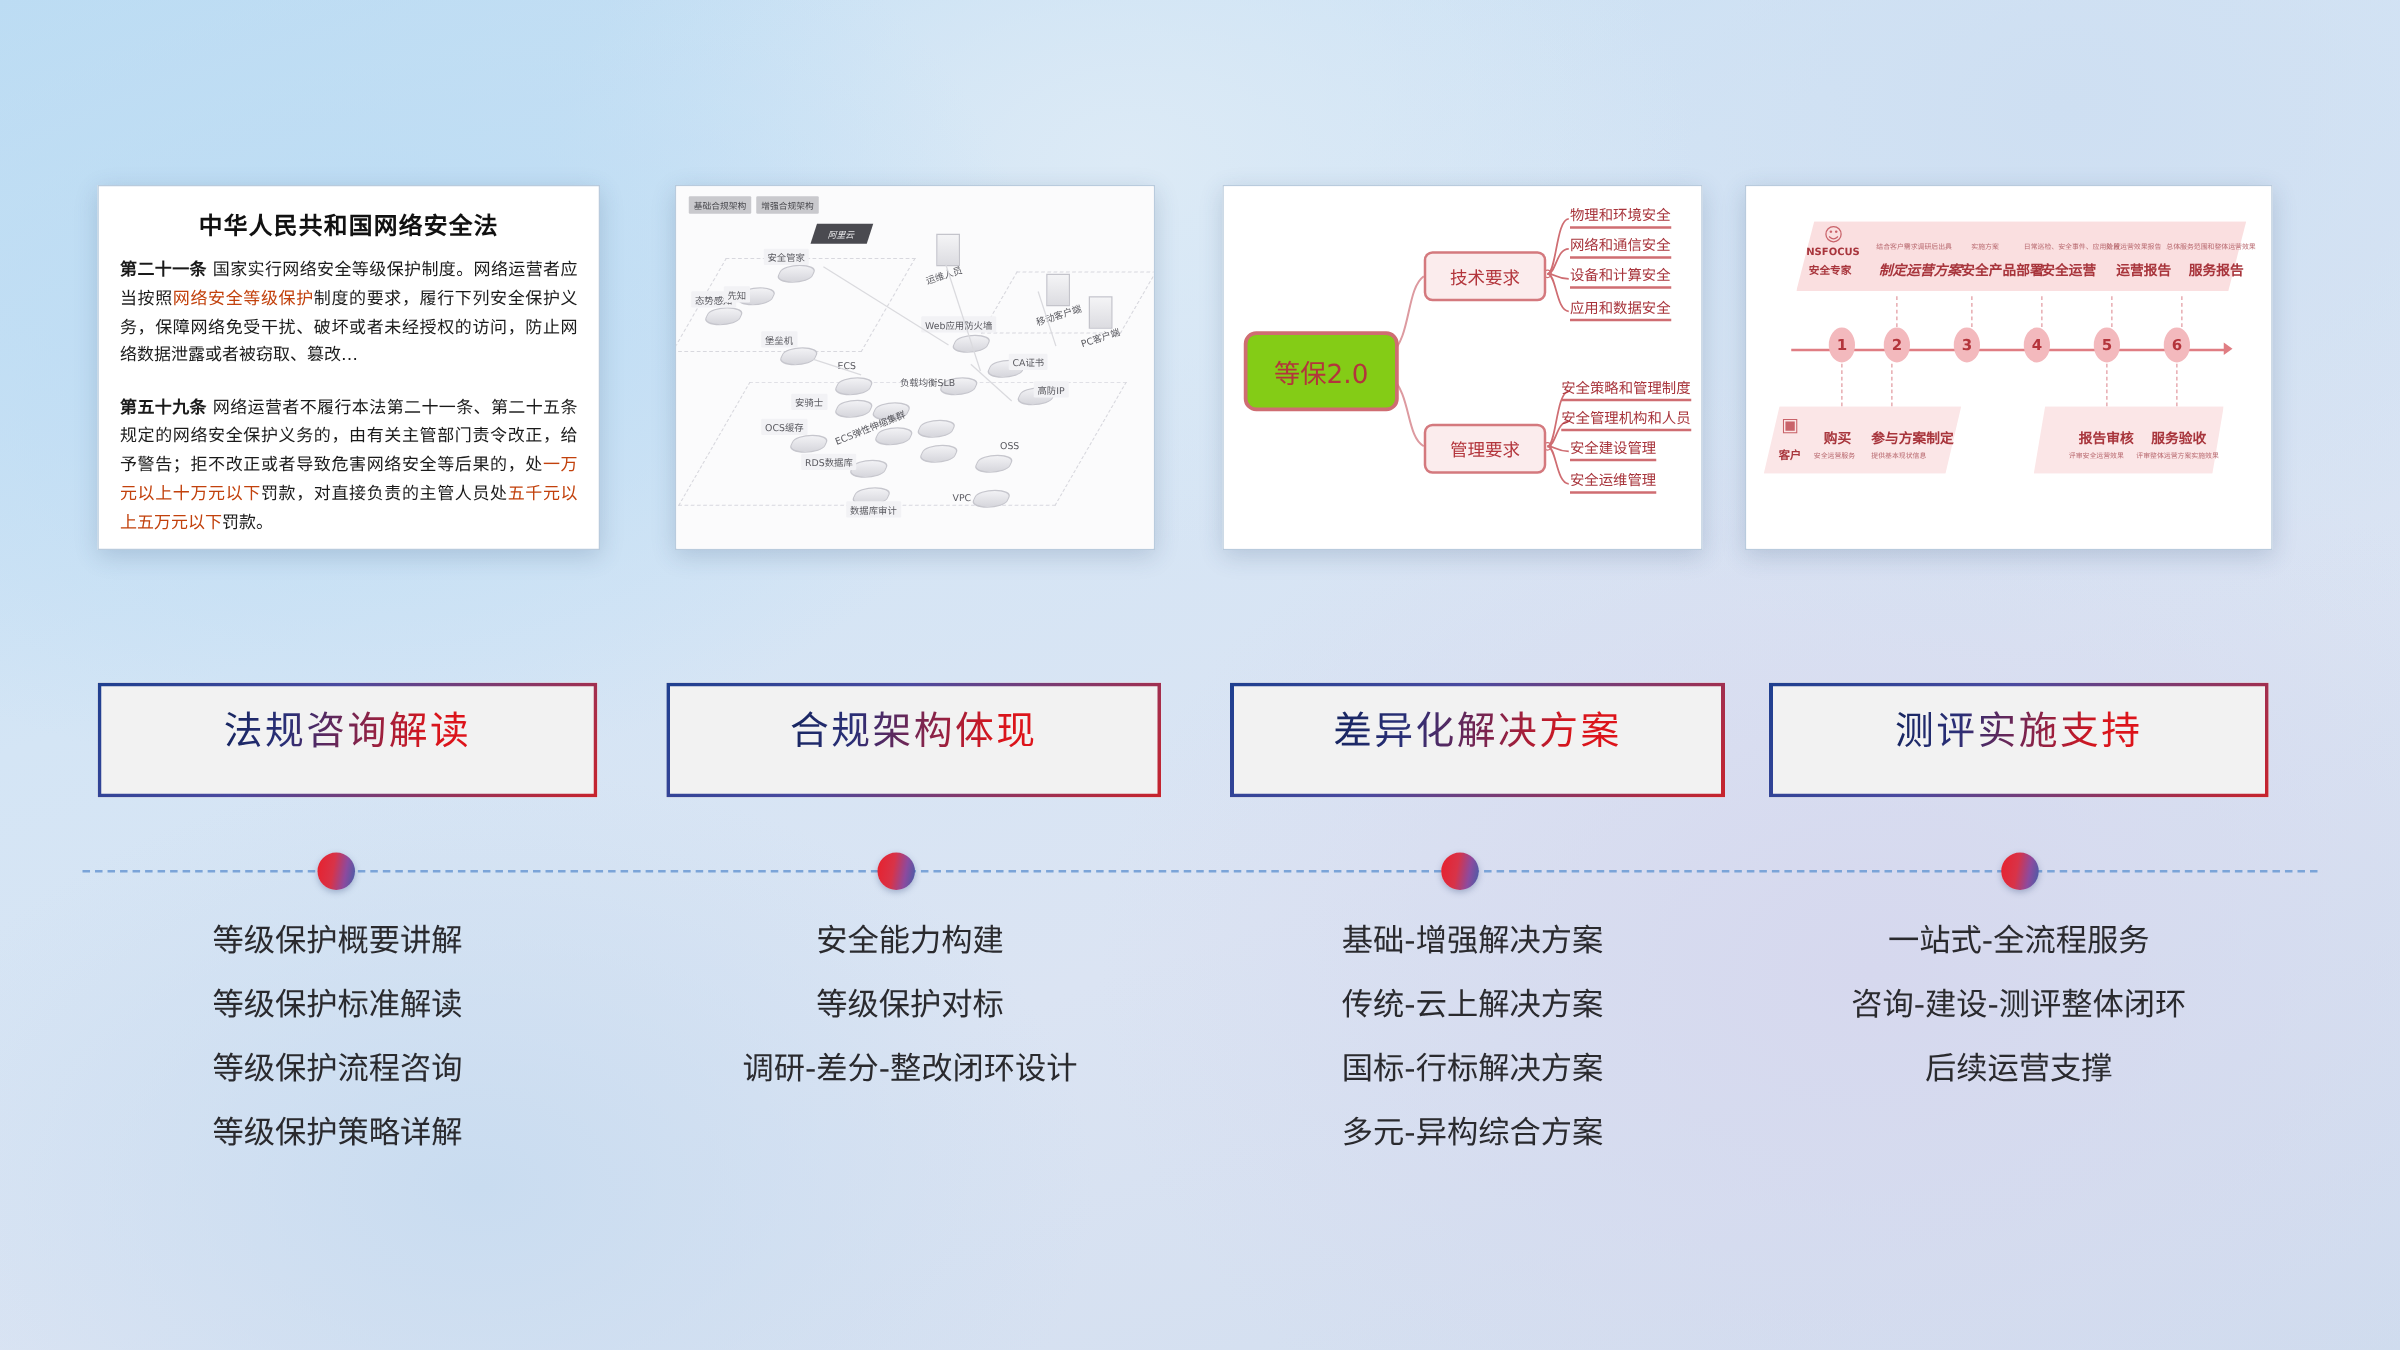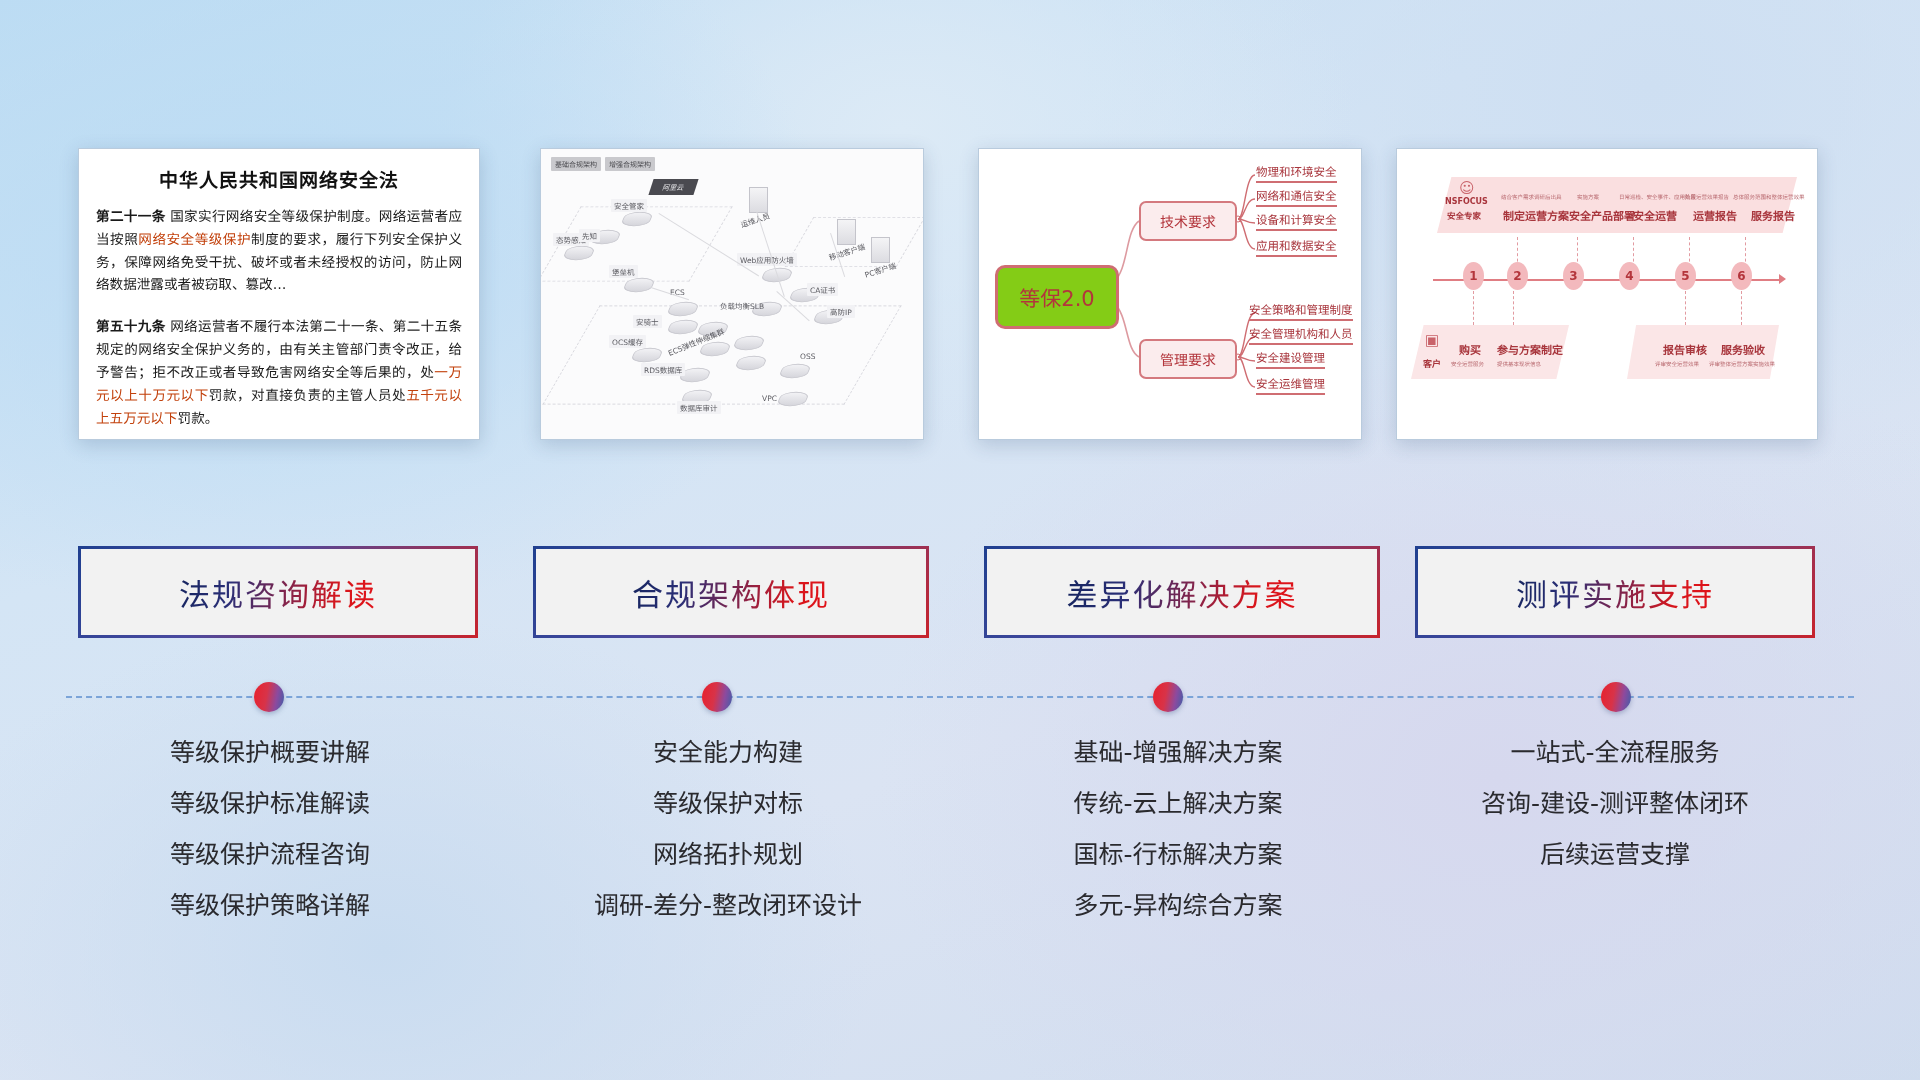--- a/index.html
+++ b/index.html
@@ -122,22 +122,22 @@
   .ns .hdr{position:absolute;font-size:11px;color:#a8353c;font-weight:bold;white-space:nowrap;}
   .ns .sub{position:absolute;font-size:5.5px;color:#b96a70;white-space:nowrap;}
   .ns .role{position:absolute;font-size:9px;color:#a8353c;font-weight:bold;white-space:nowrap;}
   .ns .ico{position:absolute;color:#c9636a;}
 
   
   .heads{position:absolute;left:0;top:546px;width:1920px;height:100px;}
   .headbox{
     position:absolute;top:0;height:92px;
     background:#f2f2f2;
-    display:flex;align-items:center;justify-content:center;
-    padding:2px;box-sizing:border-box;
+    display:flex;justify-content:center;
+    padding:13px;box-sizing:border-box;
   }
   .headbox::before{
     content:"";position:absolute;inset:0;padding:3px;
     background:linear-gradient(135deg,#1f3f8f 0%,#4a4aa0 40%,#c8232c 100%);
     -webkit-mask:linear-gradient(#000 0 0) content-box,linear-gradient(#000 0 0);
     -webkit-mask-composite:xor;mask-composite:exclude;
     pointer-events:none;
   }
   .headbox .ht{
     font-size:31px;letter-spacing:2px;font-weight:400;
@@ -352,21 +352,21 @@
         <div class="band bl"></div>
         <div class="band br2"></div>
 
         <div class="stepline"></div>
         <div class="arrow"></div>
 
         <div class="ico" style="left:62px;top:30px;font-size:15px;">☺</div>
         <div class="role" style="left:48px;top:48px;font-size:8px;">NSFOCUS</div>
         <div class="role" style="left:50px;top:60px;font-size:8.5px;">安全专家</div>
 
-        <div class="hdr" style="left:106px;top:58px;">制定运营方案</div>
+        <div class="hdr" style="left:106px;top:58px;font-style:italic;">制定运营方案</div>
         <div class="sub" style="left:104px;top:44px;">结合客户需求调研后出具</div>
 
         <div class="hdr" style="left:172px;top:58px;">安全产品部署</div>
         <div class="sub" style="left:180px;top:44px;">实施方案</div>
 
         <div class="hdr" style="left:236px;top:58px;">安全运营</div>
         <div class="sub" style="left:222px;top:44px;">日常巡检、安全事件、应用处置</div>
 
         <div class="hdr" style="left:296px;top:58px;">运营报告</div>
         <div class="sub" style="left:288px;top:44px;">阶段运营效果报告</div>
@@ -434,21 +434,20 @@
   <div class="cols">
     <div class="col col1">
       <div class="li">等级保护概要讲解</div>
       <div class="li">等级保护标准解读</div>
       <div class="li">等级保护流程咨询</div>
       <div class="li">等级保护策略详解</div>
     </div>
     <div class="col col2">
       <div class="li">安全能力构建</div>
       <div class="li">等级保护对标</div>
-      <div class="li">网络拓扑规划</div>
       <div class="li">调研-差分-整改闭环设计</div>
     </div>
     <div class="col col3">
       <div class="li">基础-增强解决方案</div>
       <div class="li">传统-云上解决方案</div>
       <div class="li">国标-行标解决方案</div>
       <div class="li">多元-异构综合方案</div>
     </div>
     <div class="col col4">
       <div class="li">一站式-全流程服务</div>

